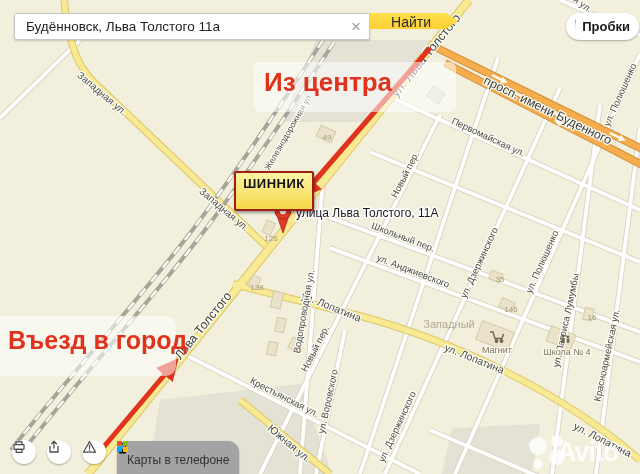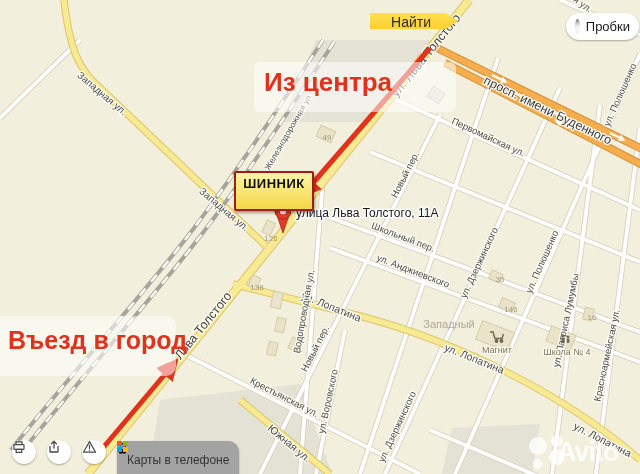--- a/index.html
+++ b/index.html
@@ -15,21 +15,21 @@
               font:13.5px "Liberation Sans",sans-serif;color:#222;padding:0 0 0 11px;}
   .clear-x{width:26px;text-align:center;color:#9d9d9d;font-size:17px;line-height:25px;cursor:pointer;}
   .find-btn{position:absolute;left:370px;top:13px;width:88px;height:16px;border:none;cursor:pointer;
             background:linear-gradient(180deg,#ffe14e,#fecf33);
             clip-path:polygon(0 0,calc(100% - 12px) 0,100% 50%,calc(100% - 12px) 100%,0 100%);
             font:14px "Liberation Sans",sans-serif;color:#2b2b2b;text-align:center;padding-right:12px;}
   .pill{position:absolute;top:13px;height:27px;background:#fff;border-radius:14px;
         box-shadow:0 1px 2px rgba(0,0,0,.3);display:flex;align-items:center;gap:6px;
         font:13px "Liberation Sans",sans-serif;color:#1a1a1a;cursor:pointer;box-sizing:border-box;}
   .routes-btn{left:466px;width:96px;padding:0 10px;}
-  .traffic-btn{left:566px;width:73px;padding:0 9px;}
+  .traffic-btn{left:566px;width:73px;padding:0 9px;font-weight:bold;}
   .tl-ball{width:15px;height:15px;border-radius:50%;
            background:radial-gradient(circle at 68% 70%,#f4f4f4 0 28%,#cfcfcf 55%,#8e8e8e 85%,#6e6e6e 100%);}
 
   
   .round-btn{position:absolute;top:440px;width:24px;height:24px;border-radius:50%;background:#fff;
              box-shadow:0 1px 2px rgba(0,0,0,.3);display:flex;align-items:center;justify-content:center;cursor:pointer;}
   .phone-pill{position:absolute;left:117px;top:441px;height:22px;padding:12px 10px;background:#a3a3a3;border-radius:11px;
               box-shadow:0 1px 2px rgba(0,0,0,.3);display:flex;align-items:flex-start;gap:5px;
               font:12px "Liberation Sans",sans-serif;color:#333;cursor:pointer;}
 
@@ -229,20 +229,24 @@
   </svg>
 
   <div class="anno-patch" id="patch-center">
     <span class="anno-text">Из центра</span>
   </div>
   <div class="anno-patch" id="patch-entrance">
     <span class="anno-text">Въезд в город</span>
   </div>
   <div class="shinnik">ШИННИК</div>
 
+  <div class="search-box">
+    <input readonly="" value="Будённовск, Льва Толстого 11а" style="">
+    <span class="clear-x">×</span>
+  </div>
   <button class="find-btn">Найти</button>
 
 
   <div class="pill traffic-btn">
     <span class="tl-ball"></span>
     <span>Пробки</span>
   </div>
 
   <div class="round-btn" style="left:12px;">
     <svg width="14" height="14" viewBox="0 0 14 14">

